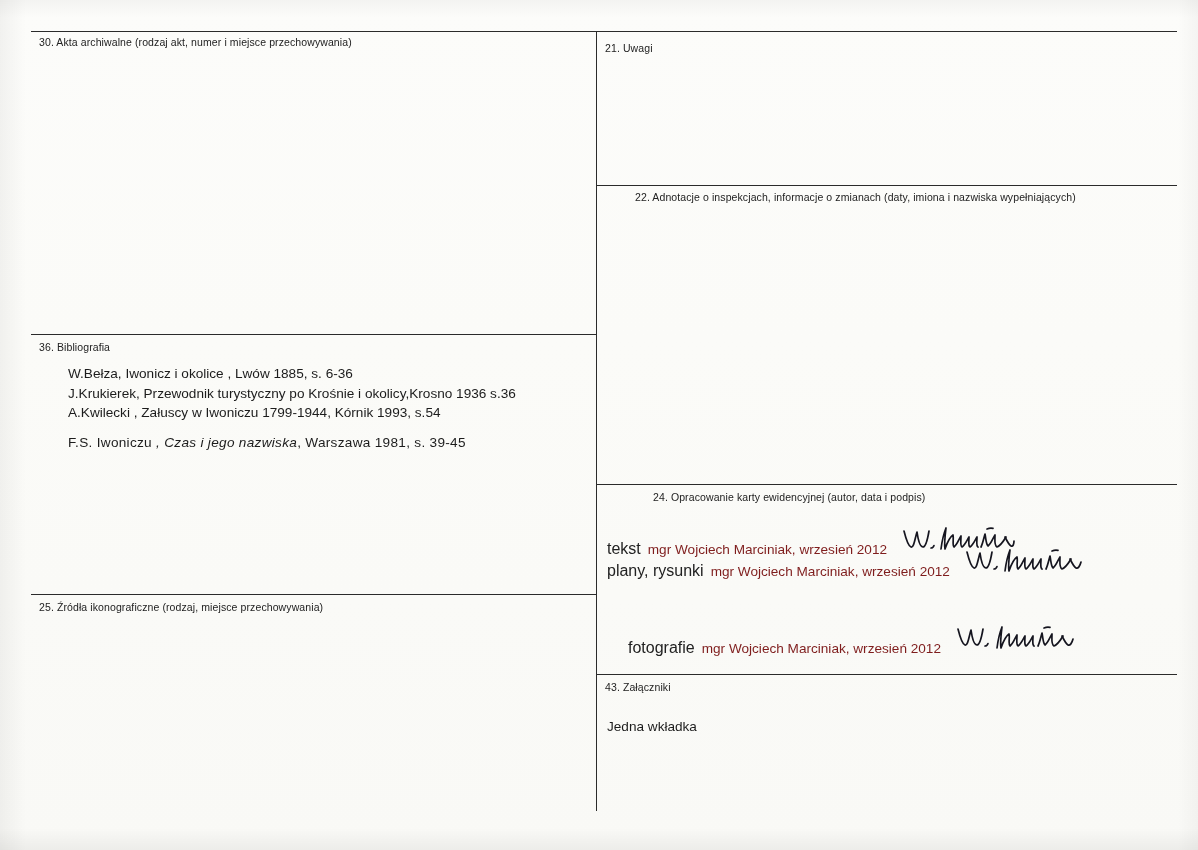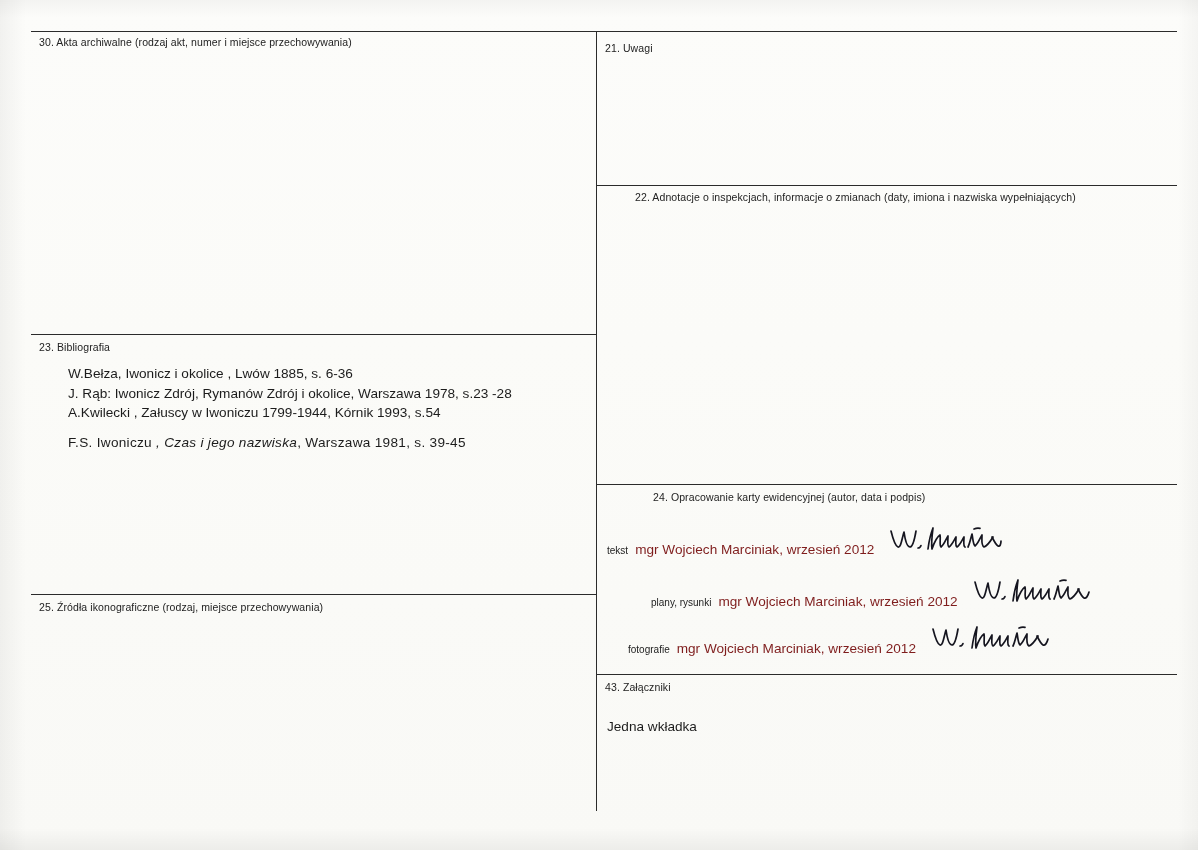--- a/index.html
+++ b/index.html
@@ -64,21 +64,21 @@
   .biblio-gap { height: 10px; }
   .ital { font-style: italic; }
 
   .sig-row {
     position: absolute;
     display: flex;
     align-items: baseline;
     white-space: nowrap;
   }
   .sig-kind {
-    font-size: 10px;
+    font-size: 16px;
     color: #222;
     margin-right: 7px;
   }
   .sig-text {
     font-size: 13.6px;
     color: #7f1d1d;
   }
   .sig-mark {
     margin-left: 14px;
     position: relative;
@@ -131,24 +131,24 @@
 
     <div class="field-label" style="left:8px; top:5px;">30. Akta archiwalne (rodzaj akt, numer i miejsce przechowywania)</div>
     <div class="field-body" style="left:10px; top:26px; width:545px; height:268px;"></div>
 
     <div class="field-label" style="left:574px; top:11px;">21. Uwagi</div>
     <div class="field-body" style="left:576px; top:32px; width:560px; height:112px;"></div>
 
     <div class="field-label" style="left:604px; top:160px;">22. Adnotacje o inspekcjach, informacje o zmianach (daty, imiona i nazwiska wypełniających)</div>
     <div class="field-body" style="left:576px; top:182px; width:560px; height:260px;"></div>
 
-    <div class="field-label" style="left:8px; top:310px;">23. Bibliografia</div>
+    <div class="field-label" style="left:8px; top:310px;">36. Bibliografia</div>
     <div class="field-body" style="left:9px; top:333px; width:552px;">
       <div class="biblio-line">W.Bełza, Iwonicz i okolice , Lwów 1885, s. 6-36</div>
-      <div class="biblio-line">J. Rąb: Iwonicz Zdrój, Rymanów Zdrój i okolice, Warszawa 1978, s.23 -28</div>
+      <div class="biblio-line">J.Krukierek, Przewodnik turystyczny po Krośnie i okolicy,Krosno 1936 s.36</div>
       <div class="biblio-line">A.Kwilecki , Załuscy w Iwoniczu 1799-1944, Kórnik 1993, s.54</div>
       <div class="biblio-gap"></div>
       <div class="biblio-line" style="letter-spacing:0.3px;">
         <span>F.S. Iwoniczu </span><span class="ital">, Czas i jego nazwiska</span><span>, Warszawa 1981, s. 39-45</span>
       </div>
     </div>
 
     <div class="field-label" style="left:574px; top:460px;margin-left:48px;">24. Opracowanie karty ewidencyjnej (autor, data i podpis)</div>
 
     <div class="sig-row" style="left:576px; top:489px;">
@@ -161,21 +161,21 @@
             <path d="M30 25 C31.5 25, 32.5 24, 33 22.5"></path>
             <path d="M40 26 C41 18, 43 10, 45 5 C44 13, 43 21, 44 26 C46 20, 49 14, 52 12 C53 16, 51 22, 53 24 C56 22, 58 16, 60 13 C60 18, 59 23, 61 24 C64 22, 66 17, 68 14 C68 19, 67 23, 69 24 C72 22, 74 17, 76 14 C76 19, 75 23, 77 24"></path>
             <path d="M80 24 C82 20, 83 14, 84 11 C85 16, 85 21, 87 23 C90 21, 92 15, 94 12 C94 18, 93 22, 96 24 C99 23, 102 19, 105 14"></path>
             <path d="M86 6 C88 5.2, 90 5, 92 5.4"></path>
             <path d="M104 14 C106 18, 108 22, 110 23 C112 24, 113 21, 113 18"></path>
           </g>
         </svg>
       </span>
     </div>
 
-    <div class="sig-row" style="left:576px; top:541px;margin-left:44px;">
+    <div class="sig-row" style="left:576px; top:511px;">
       <span class="sig-kind">plany, rysunki</span>
       <span class="sig-text">mgr Wojciech Marciniak, wrzesień 2012</span>
       <span class="sig-mark" aria-label="handwritten signature">
         <svg width="124" height="34" viewBox="0 0 124 34" fill="none" xmlns="http://www.w3.org/2000/svg">
           <g stroke="#15151f" stroke-width="1.7" stroke-linecap="round" stroke-linejoin="round" fill="none">
             <path d="M3 7 C5 15, 7 22, 10 23 C13 24, 14 14, 16 8 C17 15, 19 23, 22 23 C25 23, 27 13, 28 7"></path>
             <path d="M30 24 C31.5 24, 32.5 23, 33 21.5"></path>
             <path d="M41 26 C42 18, 44 10, 46 5 C45 13, 44 21, 45 26 C47 20, 50 14, 53 12 C54 16, 52 22, 54 24 C57 22, 59 16, 61 13 C61 18, 60 23, 62 24 C65 22, 67 17, 69 14 C69 19, 68 23, 70 24 C73 22, 75 17, 77 14 C77 19, 76 23, 78 24"></path>
             <path d="M82 24 C84 20, 85 14, 86 11 C87 16, 87 21, 89 23 C92 21, 94 15, 96 12 C96 18, 95 22, 98 24 C101 23, 104 19, 107 14"></path>
             <path d="M88 6 C90 5.2, 92 5, 94 5.4"></path>

